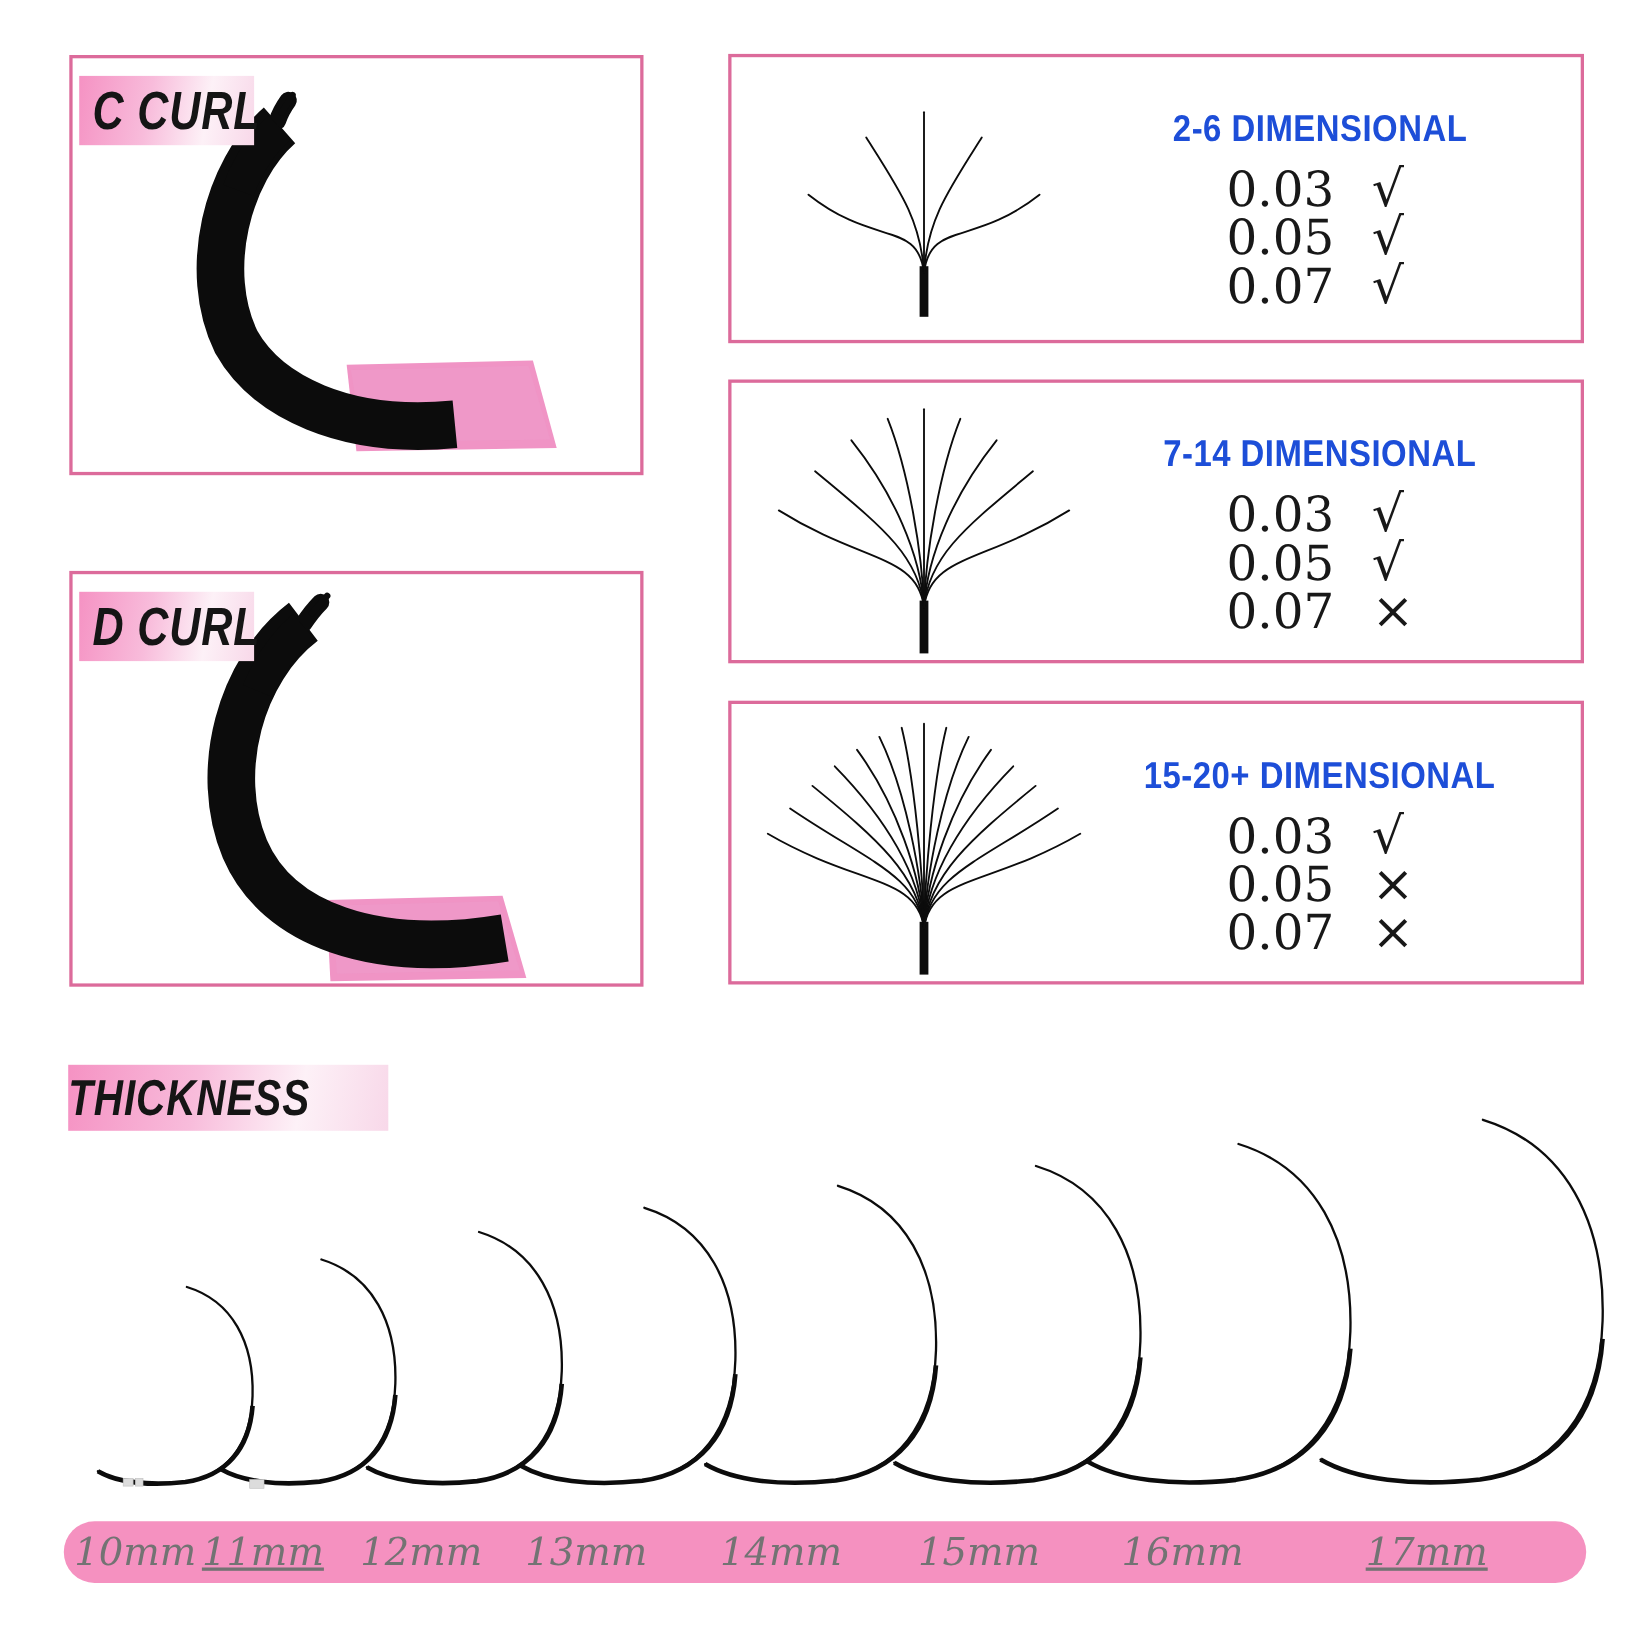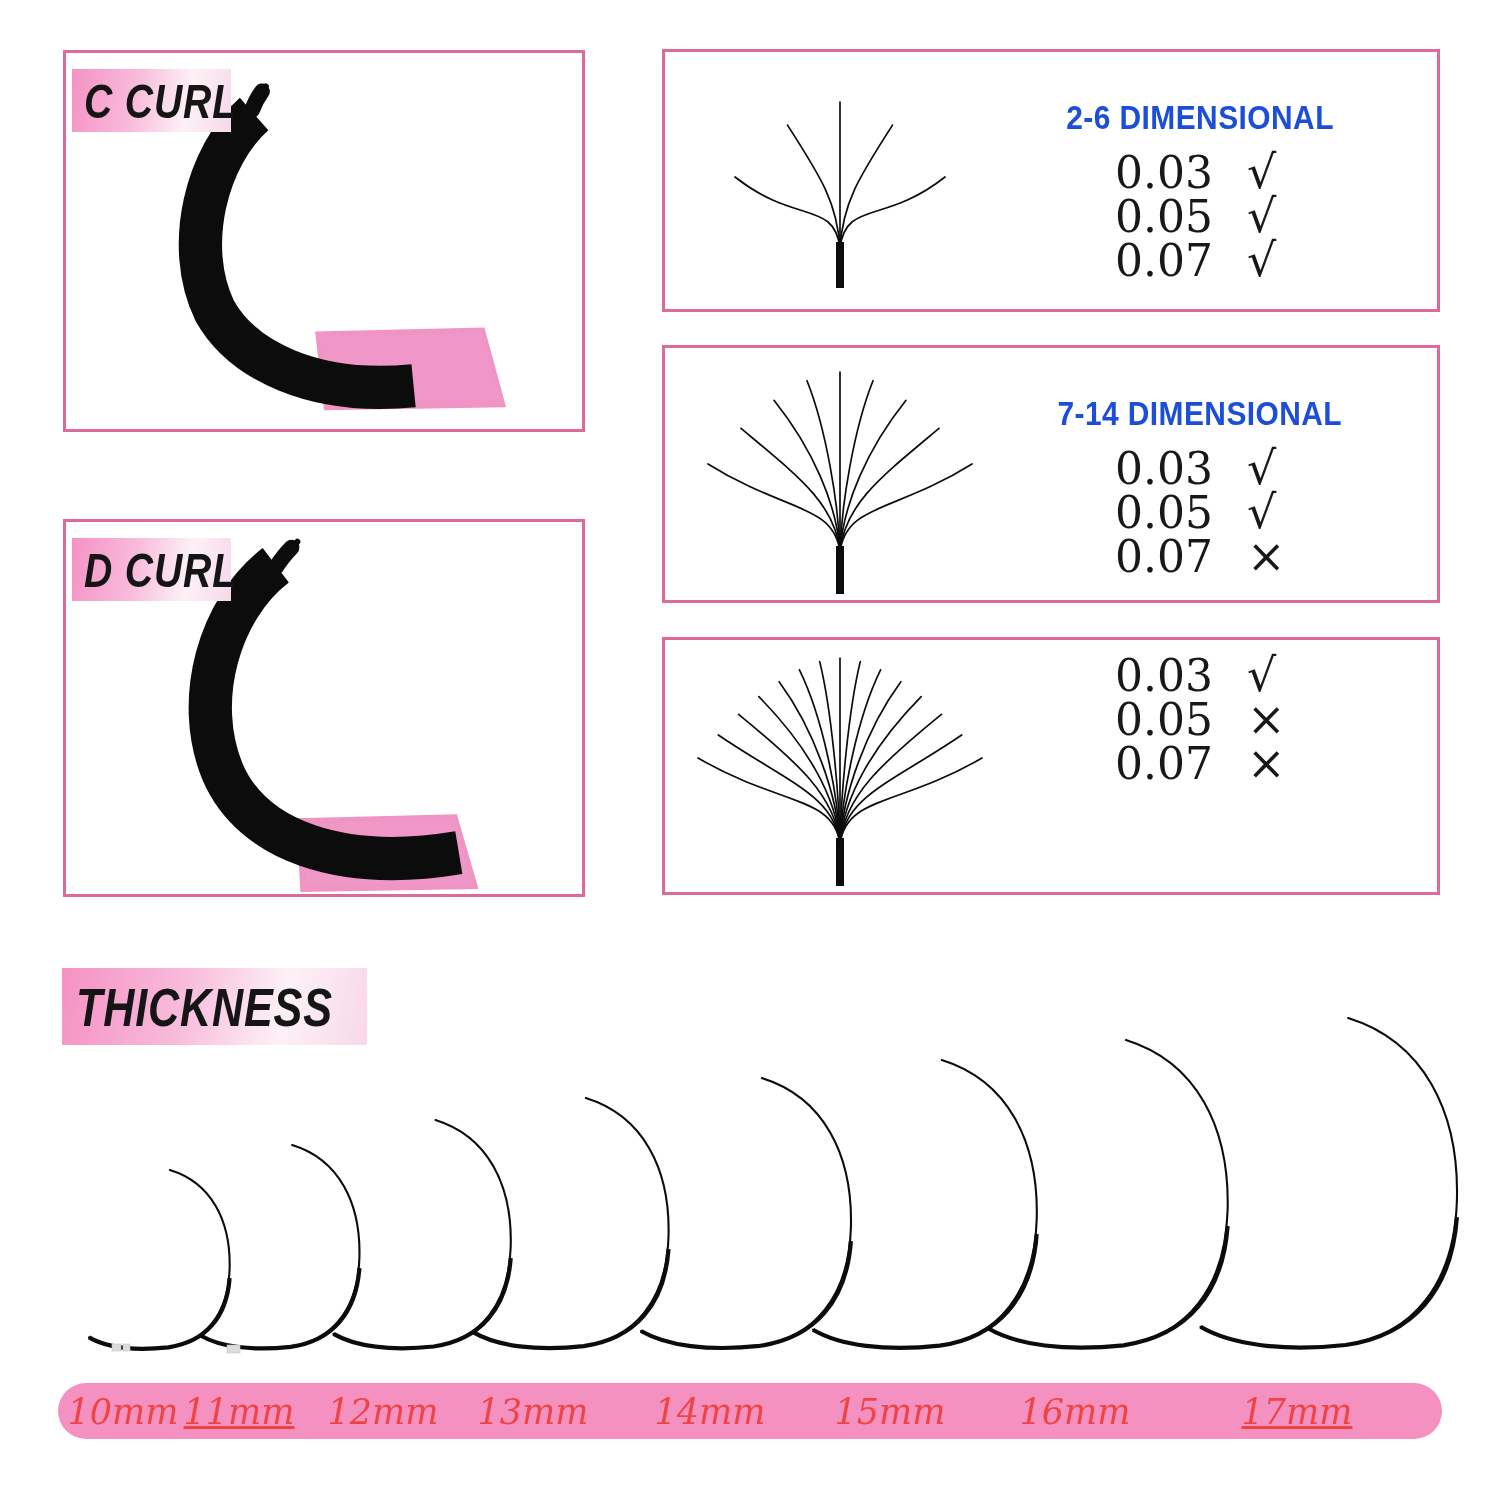--- a/index.html
+++ b/index.html
@@ -6,37 +6,37 @@
   .canvas{position:relative;width:1500px;height:1500px;background:#ffffff;overflow:hidden;
           font-family:"Liberation Sans",sans-serif;}
   .card{position:absolute;background:#ffffff;border:3px solid #dc6b9b;box-sizing:border-box;}
   .card svg{position:absolute;}
   
   .chip{position:absolute;display:flex;align-items:center;
         background:linear-gradient(100deg,#f592c3 0%,#f8bcdb 40%,#fdf1f7 72%,#f8d8e9 100%);
         color:#151515;font-weight:bold;font-style:italic;white-space:nowrap;}
   .chip span{display:inline-block;transform:scaleX(0.8);transform-origin:left center;letter-spacing:1px;}
   .curl-chip{left:6px;top:16px;width:147px;height:63px;font-size:49px;padding-left:12px;}
-  .thickness-chip{left:62px;top:968px;width:291px;height:77px;font-size:54px;padding-left:14px;}
+  .thickness-chip{left:62px;top:968px;width:291px;height:60px;font-size:46px;}
   
   .dim-text{position:absolute;left:340px;top:0;width:390px;}
   .dim-title{margin-top:46px;text-align:center;font-weight:bold;font-size:34px;color:#1d4ed8;white-space:nowrap;}
   .dim-title span{display:inline-block;transform:scaleX(0.88);transform-origin:center;letter-spacing:0.5px;}
   .dim-rows{margin-top:10px;}
   .dim-row{display:flex;justify-content:center;align-items:baseline;gap:34px;height:44px;}
   .dim-row .val{width:110px;text-align:right;font-family:"DejaVu Serif","Liberation Serif",serif;
                 font-size:44px;color:#181818;}
   .dim-row .mark{width:50px;text-align:left;font-family:"DejaVu Serif","Liberation Serif",serif;
                  font-size:46px;color:#181818;line-height:1;}
   
   .size-bar{position:absolute;left:58px;top:1383px;width:1384px;height:56px;border-radius:28px;
             background:#f591c0;}
   .size-label{position:absolute;top:1392px;width:130px;text-align:center;
               font-family:"DejaVu Serif","Liberation Serif",serif;font-style:italic;
-              font-size:35px;color:#ef4444;}
+              font-size:35px;color:#737373;}
   #lash-layer{position:absolute;left:0;top:0;width:1500px;height:1500px;}
 </style>
 </head>
 <body>
 
 <div class="canvas">
 
   <div class="card" style="left:63px;top:50px;width:522px;height:382px;">
     <svg viewBox="0 0 522 382" style="left:0;top:0;width:516px;height:376px;">
       <polygon points="252,283 424,279 446,360 261,363" fill="#f094c5"></polygon>
@@ -140,20 +140,22 @@
         <path d="M 175 198 C 175 150, 175 60, 175 12" fill="none" stroke="#0c0c0c" stroke-width="1.7" stroke-linecap="round"></path>
         <path d="M 175 198 C 175.85714285714286 150, 183.51999999999998 63.65875502555305, 195.28571428571428 15.658755025553052" fill="none" stroke="#0c0c0c" stroke-width="1.7" stroke-linecap="round"></path>
         <path d="M 175 198 C 176.71428571428572 150, 192.04000000000002 71.88733014874356, 215.57142857142858 23.887330148743565" fill="none" stroke="#0c0c0c" stroke-width="1.7" stroke-linecap="round"></path>
         <path d="M 175 198 C 177.57142857142858 150, 200.56 83.68314996476546, 235.85714285714286 35.68314996476546" fill="none" stroke="#0c0c0c" stroke-width="1.7" stroke-linecap="round"></path>
         <path d="M 175 198 C 178.42857142857142 150, 209.07999999999998 98.62204959837871, 256.1428571428571 50.622049598378716" fill="none" stroke="#0c0c0c" stroke-width="1.7" stroke-linecap="round"></path>
         <path d="M 175 198 C 179.28571428571428 150, 217.6 116.43939365408123, 276.42857142857144 68.43939365408123" fill="none" stroke="#0c0c0c" stroke-width="1.7" stroke-linecap="round"></path>
         <path d="M 175 198 C 180.14285714285714 150, 226.12 136.94678124857936, 296.7142857142857 88.94678124857936" fill="none" stroke="#0c0c0c" stroke-width="1.7" stroke-linecap="round"></path>
         <path d="M 175 198 C 181 150, 234.64 160, 317 112" fill="none" stroke="#0c0c0c" stroke-width="1.7" stroke-linecap="round"></path>
       </svg>
     <div class="dim-text">
+      <div class="dim-title">
+        <span>15-20+ DIMENSIONAL</span></div>
       <div class="dim-rows">
         <div class="dim-row">
           <span class="val">0.03</span>
           <span class="mark">√</span>
           </div>
         <div class="dim-row">
           <span class="val">0.05</span>
           <span class="mark">×</span>
           </div>
         <div class="dim-row">

